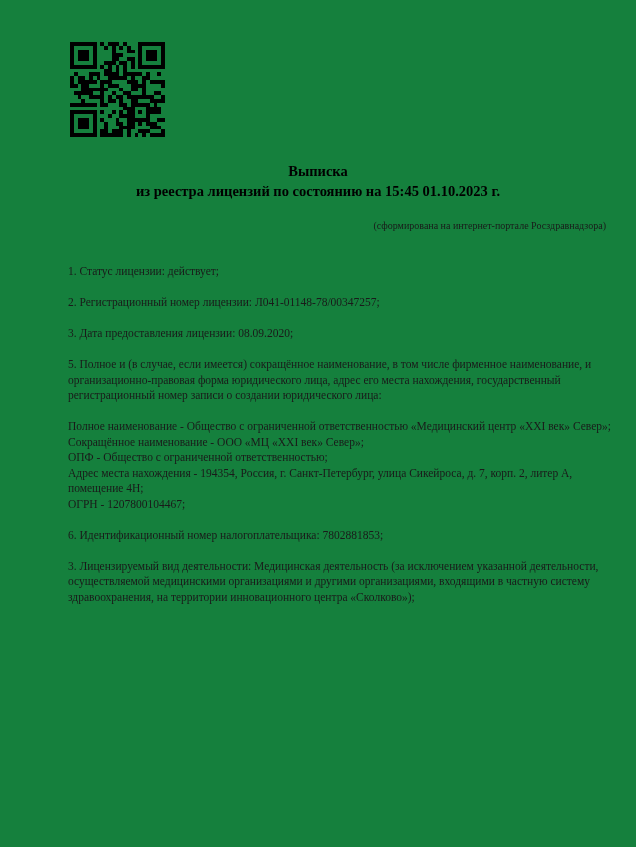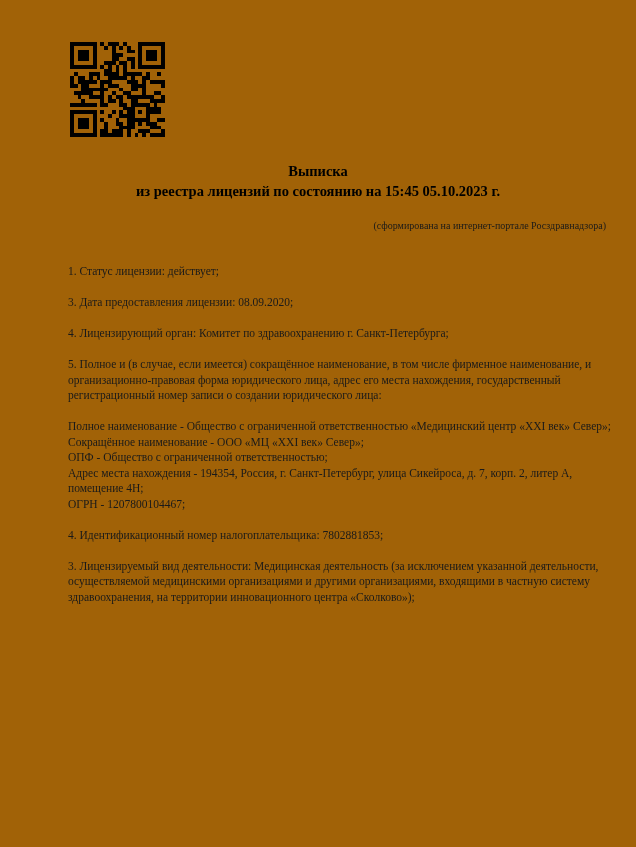--- a/index.html
+++ b/index.html
@@ -4,21 +4,21 @@
 <style>
   html, body {
     margin: 0;
     padding: 0;
     background: #ffffff;
   }
   .page {
     position: relative;
     width: 636px;
     height: 847px;
-    background: #a16207;
+    background: #15803d;
     font-family: "Liberation Serif", serif;
     color: #1a1a1a;
     overflow: hidden;
   }
   .qr {
     position: absolute;
     left: 70px;
     top: 42px;
     width: 95px;
     height: 95px;
@@ -64,32 +64,32 @@
 <div class="page">
 
   <div class="qr">
     <svg id="qr-svg" viewBox="0 0 25 25" shape-rendering="crispEdges" aria-hidden="true">
         <path d="M0 0h1v1h-1zM1 0h1v1h-1zM2 0h1v1h-1zM3 0h1v1h-1zM4 0h1v1h-1zM5 0h1v1h-1zM6 0h1v1h-1zM8 0h1v1h-1zM10 0h1v1h-1zM11 0h1v1h-1zM12 0h1v1h-1zM14 0h1v1h-1zM18 0h1v1h-1zM19 0h1v1h-1zM20 0h1v1h-1zM21 0h1v1h-1zM22 0h1v1h-1zM23 0h1v1h-1zM24 0h1v1h-1zM0 1h1v1h-1zM6 1h1v1h-1zM9 1h1v1h-1zM11 1h1v1h-1zM13 1h1v1h-1zM15 1h1v1h-1zM18 1h1v1h-1zM24 1h1v1h-1zM0 2h1v1h-1zM2 2h1v1h-1zM3 2h1v1h-1zM4 2h1v1h-1zM6 2h1v1h-1zM11 2h1v1h-1zM15 2h1v1h-1zM16 2h1v1h-1zM18 2h1v1h-1zM20 2h1v1h-1zM21 2h1v1h-1zM22 2h1v1h-1zM24 2h1v1h-1zM0 3h1v1h-1zM2 3h1v1h-1zM3 3h1v1h-1zM4 3h1v1h-1zM6 3h1v1h-1zM11 3h1v1h-1zM12 3h1v1h-1zM13 3h1v1h-1zM18 3h1v1h-1zM20 3h1v1h-1zM21 3h1v1h-1zM22 3h1v1h-1zM24 3h1v1h-1zM0 4h1v1h-1zM2 4h1v1h-1zM3 4h1v1h-1zM4 4h1v1h-1zM6 4h1v1h-1zM11 4h1v1h-1zM12 4h1v1h-1zM15 4h1v1h-1zM16 4h1v1h-1zM18 4h1v1h-1zM20 4h1v1h-1zM21 4h1v1h-1zM22 4h1v1h-1zM24 4h1v1h-1zM0 5h1v1h-1zM6 5h1v1h-1zM9 5h1v1h-1zM10 5h1v1h-1zM11 5h1v1h-1zM13 5h1v1h-1zM14 5h1v1h-1zM16 5h1v1h-1zM18 5h1v1h-1zM24 5h1v1h-1zM0 6h1v1h-1zM1 6h1v1h-1zM2 6h1v1h-1zM3 6h1v1h-1zM4 6h1v1h-1zM5 6h1v1h-1zM6 6h1v1h-1zM8 6h1v1h-1zM10 6h1v1h-1zM12 6h1v1h-1zM14 6h1v1h-1zM16 6h1v1h-1zM18 6h1v1h-1zM19 6h1v1h-1zM20 6h1v1h-1zM21 6h1v1h-1zM22 6h1v1h-1zM23 6h1v1h-1zM24 6h1v1h-1zM9 7h1v1h-1zM10 7h1v1h-1zM12 7h1v1h-1zM14 7h1v1h-1zM1 8h1v1h-1zM5 8h1v1h-1zM6 8h1v1h-1zM7 8h1v1h-1zM9 8h1v1h-1zM10 8h1v1h-1zM11 8h1v1h-1zM12 8h1v1h-1zM14 8h1v1h-1zM15 8h1v1h-1zM16 8h1v1h-1zM17 8h1v1h-1zM18 8h1v1h-1zM20 8h1v1h-1zM23 8h1v1h-1zM0 9h1v1h-1zM2 9h1v1h-1zM3 9h1v1h-1zM5 9h1v1h-1zM7 9h1v1h-1zM10 9h1v1h-1zM11 9h1v1h-1zM12 9h1v1h-1zM13 9h1v1h-1zM14 9h1v1h-1zM16 9h1v1h-1zM19 9h1v1h-1zM20 9h1v1h-1zM0 10h1v1h-1zM2 10h1v1h-1zM3 10h1v1h-1zM4 10h1v1h-1zM5 10h1v1h-1zM6 10h1v1h-1zM8 10h1v1h-1zM9 10h1v1h-1zM10 10h1v1h-1zM15 10h1v1h-1zM16 10h1v1h-1zM17 10h1v1h-1zM19 10h1v1h-1zM21 10h1v1h-1zM22 10h1v1h-1zM23 10h1v1h-1zM24 10h1v1h-1zM0 11h1v1h-1zM1 11h1v1h-1zM3 11h1v1h-1zM4 11h1v1h-1zM8 11h1v1h-1zM10 11h1v1h-1zM11 11h1v1h-1zM12 11h1v1h-1zM16 11h1v1h-1zM17 11h1v1h-1zM18 11h1v1h-1zM19 11h1v1h-1zM24 11h1v1h-1zM3 12h1v1h-1zM4 12h1v1h-1zM5 12h1v1h-1zM6 12h1v1h-1zM7 12h1v1h-1zM8 12h1v1h-1zM9 12h1v1h-1zM13 12h1v1h-1zM16 12h1v1h-1zM17 12h1v1h-1zM19 12h1v1h-1zM1 13h1v1h-1zM2 13h1v1h-1zM3 13h1v1h-1zM4 13h1v1h-1zM5 13h1v1h-1zM8 13h1v1h-1zM11 13h1v1h-1zM14 13h1v1h-1zM15 13h1v1h-1zM19 13h1v1h-1zM22 13h1v1h-1zM23 13h1v1h-1zM2 14h1v1h-1zM5 14h1v1h-1zM6 14h1v1h-1zM7 14h1v1h-1zM8 14h1v1h-1zM10 14h1v1h-1zM12 14h1v1h-1zM13 14h1v1h-1zM15 14h1v1h-1zM16 14h1v1h-1zM17 14h1v1h-1zM18 14h1v1h-1zM19 14h1v1h-1zM20 14h1v1h-1zM21 14h1v1h-1zM24 14h1v1h-1zM3 15h1v1h-1zM8 15h1v1h-1zM10 15h1v1h-1zM11 15h1v1h-1zM13 15h1v1h-1zM16 15h1v1h-1zM17 15h1v1h-1zM21 15h1v1h-1zM22 15h1v1h-1zM23 15h1v1h-1zM24 15h1v1h-1zM0 16h1v1h-1zM1 16h1v1h-1zM2 16h1v1h-1zM3 16h1v1h-1zM4 16h1v1h-1zM5 16h1v1h-1zM6 16h1v1h-1zM8 16h1v1h-1zM9 16h1v1h-1zM13 16h1v1h-1zM14 16h1v1h-1zM16 16h1v1h-1zM17 16h1v1h-1zM18 16h1v1h-1zM19 16h1v1h-1zM20 16h1v1h-1zM22 16h1v1h-1zM14 17h1v1h-1zM15 17h1v1h-1zM16 17h1v1h-1zM20 17h1v1h-1zM21 17h1v1h-1zM22 17h1v1h-1zM23 17h1v1h-1zM0 18h1v1h-1zM1 18h1v1h-1zM2 18h1v1h-1zM3 18h1v1h-1zM4 18h1v1h-1zM5 18h1v1h-1zM6 18h1v1h-1zM8 18h1v1h-1zM11 18h1v1h-1zM13 18h1v1h-1zM15 18h1v1h-1zM16 18h1v1h-1zM18 18h1v1h-1zM20 18h1v1h-1zM21 18h1v1h-1zM22 18h1v1h-1zM23 18h1v1h-1zM0 19h1v1h-1zM6 19h1v1h-1zM10 19h1v1h-1zM13 19h1v1h-1zM14 19h1v1h-1zM15 19h1v1h-1zM16 19h1v1h-1zM20 19h1v1h-1zM0 20h1v1h-1zM2 20h1v1h-1zM3 20h1v1h-1zM4 20h1v1h-1zM6 20h1v1h-1zM8 20h1v1h-1zM12 20h1v1h-1zM15 20h1v1h-1zM16 20h1v1h-1zM17 20h1v1h-1zM18 20h1v1h-1zM19 20h1v1h-1zM20 20h1v1h-1zM23 20h1v1h-1zM24 20h1v1h-1zM0 21h1v1h-1zM2 21h1v1h-1zM3 21h1v1h-1zM4 21h1v1h-1zM6 21h1v1h-1zM9 21h1v1h-1zM12 21h1v1h-1zM13 21h1v1h-1zM15 21h1v1h-1zM16 21h1v1h-1zM18 21h1v1h-1zM20 21h1v1h-1zM21 21h1v1h-1zM22 21h1v1h-1zM0 22h1v1h-1zM2 22h1v1h-1zM3 22h1v1h-1zM4 22h1v1h-1zM6 22h1v1h-1zM9 22h1v1h-1zM13 22h1v1h-1zM14 22h1v1h-1zM15 22h1v1h-1zM16 22h1v1h-1zM21 22h1v1h-1zM22 22h1v1h-1zM23 22h1v1h-1zM0 23h1v1h-1zM6 23h1v1h-1zM8 23h1v1h-1zM9 23h1v1h-1zM11 23h1v1h-1zM12 23h1v1h-1zM13 23h1v1h-1zM15 23h1v1h-1zM18 23h1v1h-1zM19 23h1v1h-1zM20 23h1v1h-1zM24 23h1v1h-1zM0 24h1v1h-1zM1 24h1v1h-1zM2 24h1v1h-1zM3 24h1v1h-1zM4 24h1v1h-1zM5 24h1v1h-1zM6 24h1v1h-1zM8 24h1v1h-1zM9 24h1v1h-1zM10 24h1v1h-1zM11 24h1v1h-1zM12 24h1v1h-1zM13 24h1v1h-1zM15 24h1v1h-1zM17 24h1v1h-1zM19 24h1v1h-1zM21 24h1v1h-1zM22 24h1v1h-1zM23 24h1v1h-1zM24 24h1v1h-1z" fill="#000000"></path>
       </svg>
   </div>
 
   <div class="title-block">
     <div>Выписка</div>
-    <div>из реестра лицензий по состоянию на 15:45 05.10.2023 г.</div>
+    <div>из реестра лицензий по состоянию на 15:45 01.10.2023 г.</div>
   </div>
 
   <div class="subtitle">(сформирована на интернет-портале Росздравнадзора)</div>
 
   <div class="content">
     <p>1. Статус лицензии: действует;</p>
+    <p>2. Регистрационный номер лицензии: Л041-01148-78/00347257;</p>
     <p>3. Дата предоставления лицензии: 08.09.2020;</p>
-    <p>4. Лицензирующий орган: Комитет по здравоохранению г. Санкт-Петербурга;</p>
     <p>5. Полное и (в случае, если имеется) сокращённое наименование, в том числе фирменное наименование, и организационно-правовая форма юридического лица, адрес его места нахождения, государственный регистрационный номер записи о создании юридического лица:</p>
     <p>Полное наименование - Общество с ограниченной ответственностью «Медицинский центр «XXI век» Север»;
 Сокращённое наименование - ООО «МЦ «XXI век» Север»;
 ОПФ - Общество с ограниченной ответственностью;
 Адрес места нахождения - 194354, Россия, г. Санкт-Петербург, улица Сикейроса, д. 7, корп. 2, литер А, помещение 4Н;
 ОГРН - 1207800104467;</p>
-    <p>4. Идентификационный номер налогоплательщика: 7802881853;</p>
+    <p>6. Идентификационный номер налогоплательщика: 7802881853;</p>
     <p>3. Лицензируемый вид деятельности: Медицинская деятельность (за исключением указанной деятельности, осуществляемой медицинскими организациями и другими организациями, входящими в частную систему здравоохранения, на территории инновационного центра «Сколково»);</p>
   </div>
 
 </div>
 
 </body></html>

